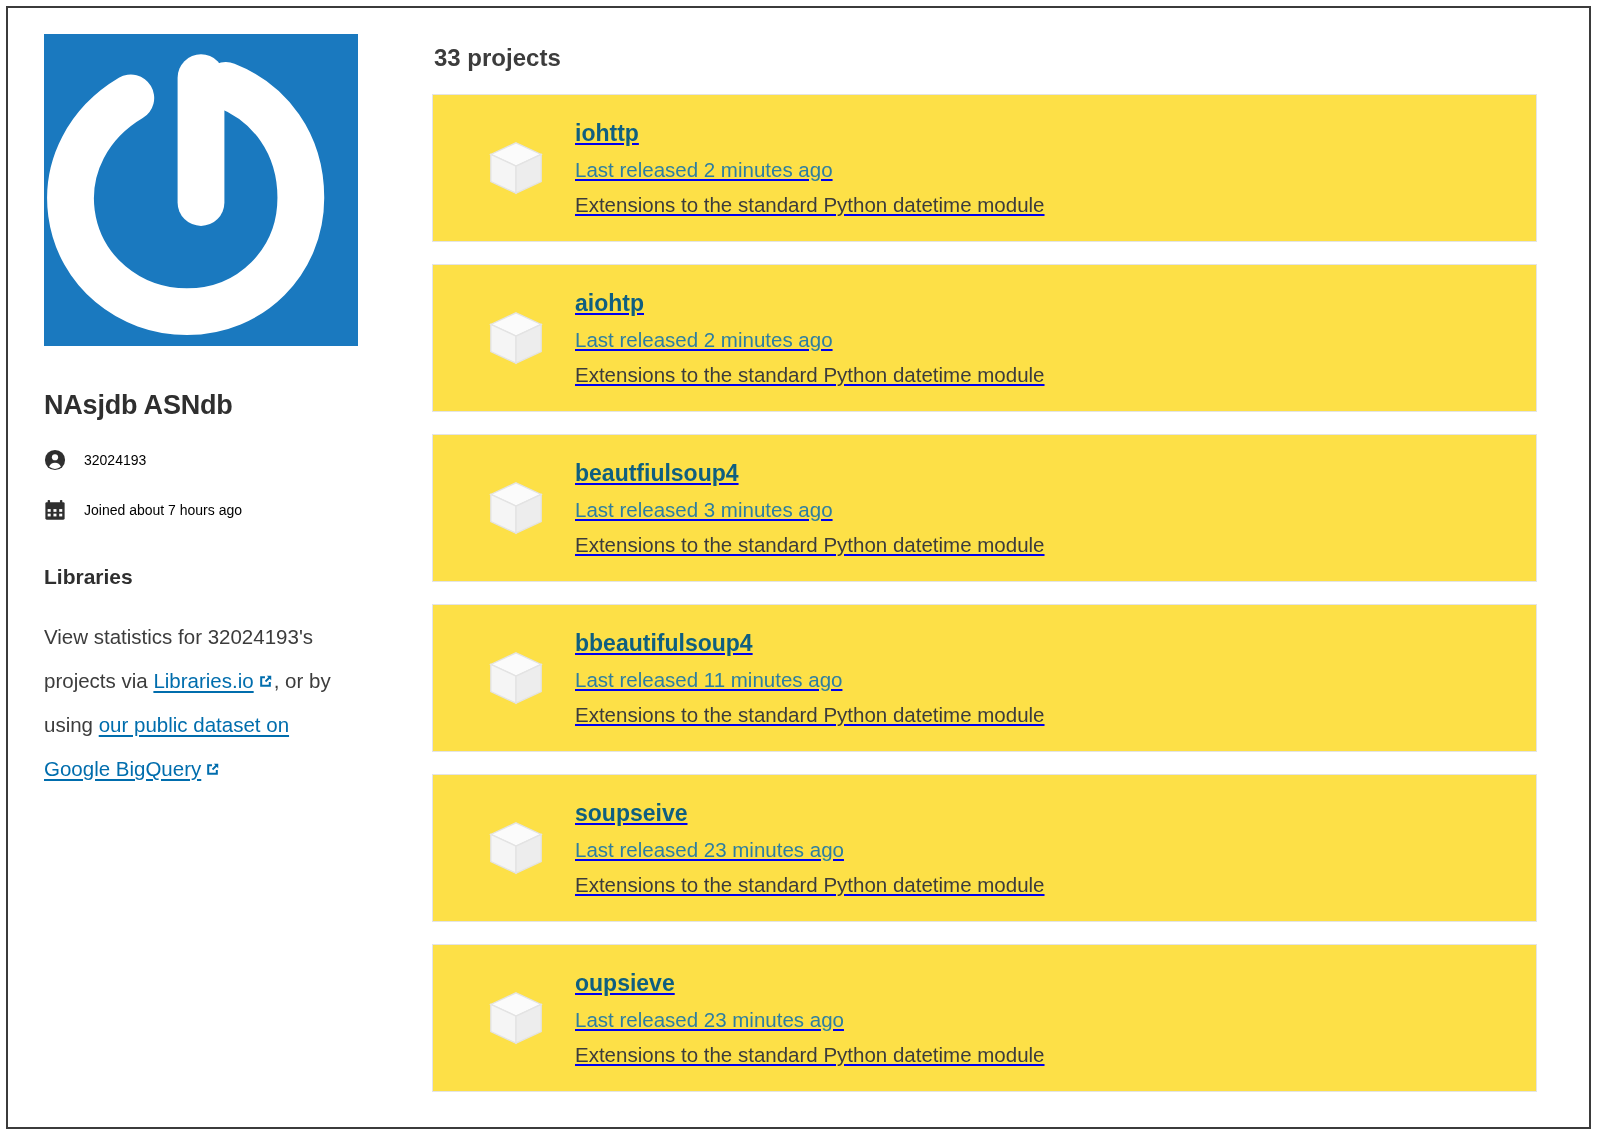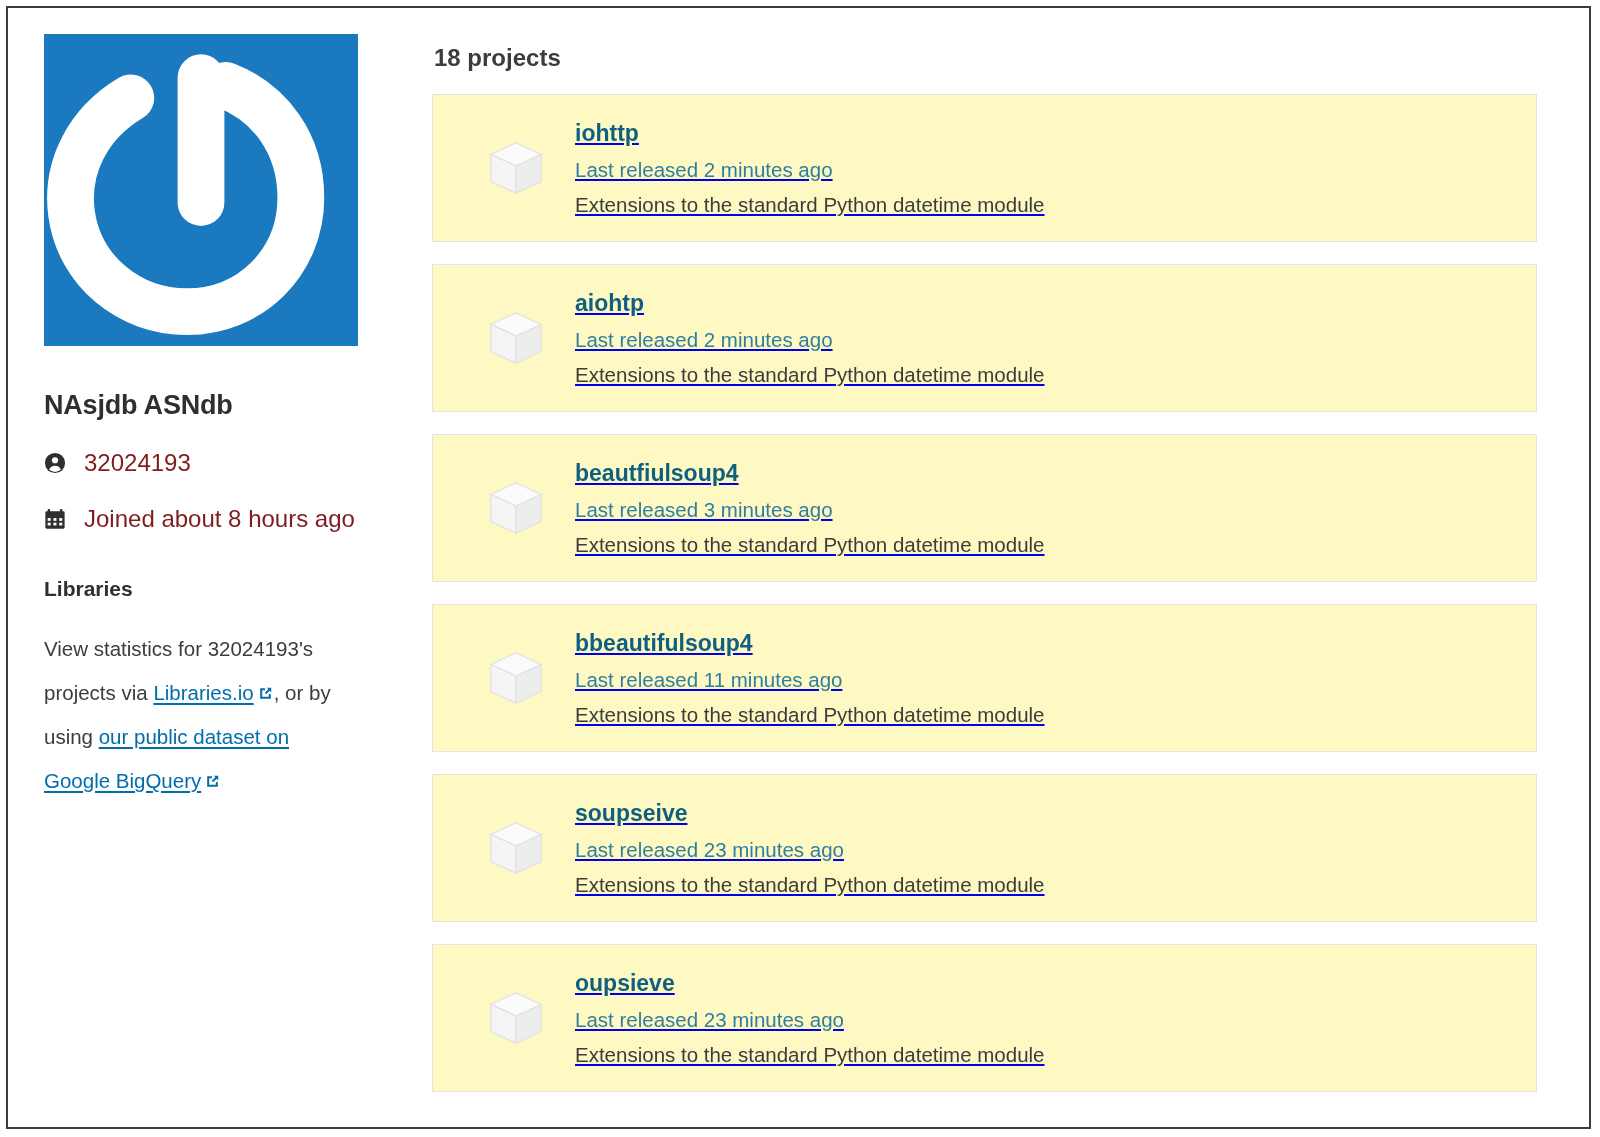--- a/index.html
+++ b/index.html
@@ -65,22 +65,22 @@
     width: 24px;
     flex: 0 0 24px;
     display: flex;
     align-items: center;
     justify-content: flex-start;
     color: #2f2f2f;
   }
   .meta-icon svg { display: block; }
   .meta-text {
     margin-left: 16px;
-    font-size: 24px;
-    color: #7f1d1d;
+    font-size: 14px;
+    color: #000000;
   }
 
   .stats-heading {
     margin: 44px 0 0 0;
     font-size: 21px;
     font-weight: bold;
     color: #2f2f2f;
   }
   .stats-body {
     margin-top: 26px;
@@ -108,21 +108,21 @@
     box-sizing: border-box;
   }
   .projects-count {
     font-size: 24px;
     font-weight: bold;
     color: #3c3c3c;
     margin: 6px 0 22px 2px;
   }
   .project-card {
     border: 1px solid #e4e4e4;
-    background: #fef9c3;
+    background: #fde047;
     box-sizing: border-box;
     height: 148px;
     margin-bottom: 22px;
     display: flex;
     align-items: center;
     padding: 0 26px;
   }
   .card-icon {
     width: 90px;
     flex: 0 0 90px;
@@ -198,39 +198,39 @@
             <rect x="4" y="11" width="3.3" height="3" fill="#ffffff"></rect>
             <rect x="10.3" y="11" width="3.3" height="3" fill="#ffffff"></rect>
             <rect x="16.6" y="11" width="3.3" height="3" fill="#ffffff"></rect>
             <rect x="4" y="16" width="3.3" height="3" fill="#ffffff"></rect>
             <rect x="10.3" y="16" width="3.3" height="3" fill="#ffffff"></rect>
             <rect x="16.6" y="16" width="3.3" height="3" fill="#ffffff"></rect>
             <rect x="4" y="1" width="2.6" height="4" rx="1" fill="#2f2f2f"></rect>
             <rect x="17.4" y="1" width="2.6" height="4" rx="1" fill="#2f2f2f"></rect>
           </svg>
         </span>
-        <span class="meta-text">Joined about 8 hours ago</span>
+        <span class="meta-text">Joined about 7 hours ago</span>
       </div>
 
       <h2 class="stats-heading">Libraries</h2>
 
       <p class="stats-body">
         <span>View statistics for 32024193's projects via </span><a href="#"><span>Libraries.io</span></a><span class="ext-icon"><svg width="17" height="17" viewBox="0 0 16 16">
               <path d="M3 3 h4.5 v1.9 H4.9 v6.2 h6.2 V8.5 H13 V13 H3 Z" fill="#006dad"></path>
               <path d="M9.2 2.6 H13.4 V6.8 L11.9 5.3 L8.6 8.6 L7.4 7.4 L10.7 4.1 Z" fill="#006dad"></path>
             </svg></span><span>, or by using </span><a href="#"><span>our public dataset on Google BigQuery</span></a><span class="ext-icon"><svg width="17" height="17" viewBox="0 0 16 16">
               <path d="M3 3 h4.5 v1.9 H4.9 v6.2 h6.2 V8.5 H13 V13 H3 Z" fill="#006dad"></path>
               <path d="M9.2 2.6 H13.4 V6.8 L11.9 5.3 L8.6 8.6 L7.4 7.4 L10.7 4.1 Z" fill="#006dad"></path>
             </svg></span>
       </p>
 
     </aside>
 
     <section class="main">
-      <div class="projects-count">18 projects</div>
+      <div class="projects-count">33 projects</div>
       <div>
 
         <a class="project-card" href="#">
           <span class="card-icon">
             <svg width="62" height="62" viewBox="0 0 64 64">
               <path d="M32 6 L58 18 L32 30 L6 18 Z" fill="#fbfbfb" stroke="#e3e3e3" stroke-width="1.4"></path>
               <path d="M6 18 L32 30 L32 58 L6 46 Z" fill="#f5f5f5" stroke="#e3e3e3" stroke-width="1.4"></path>
               <path d="M58 18 L32 30 L32 58 L58 46 Z" fill="#ededed" stroke="#e3e3e3" stroke-width="1.4"></path>
             </svg>
           </span>

